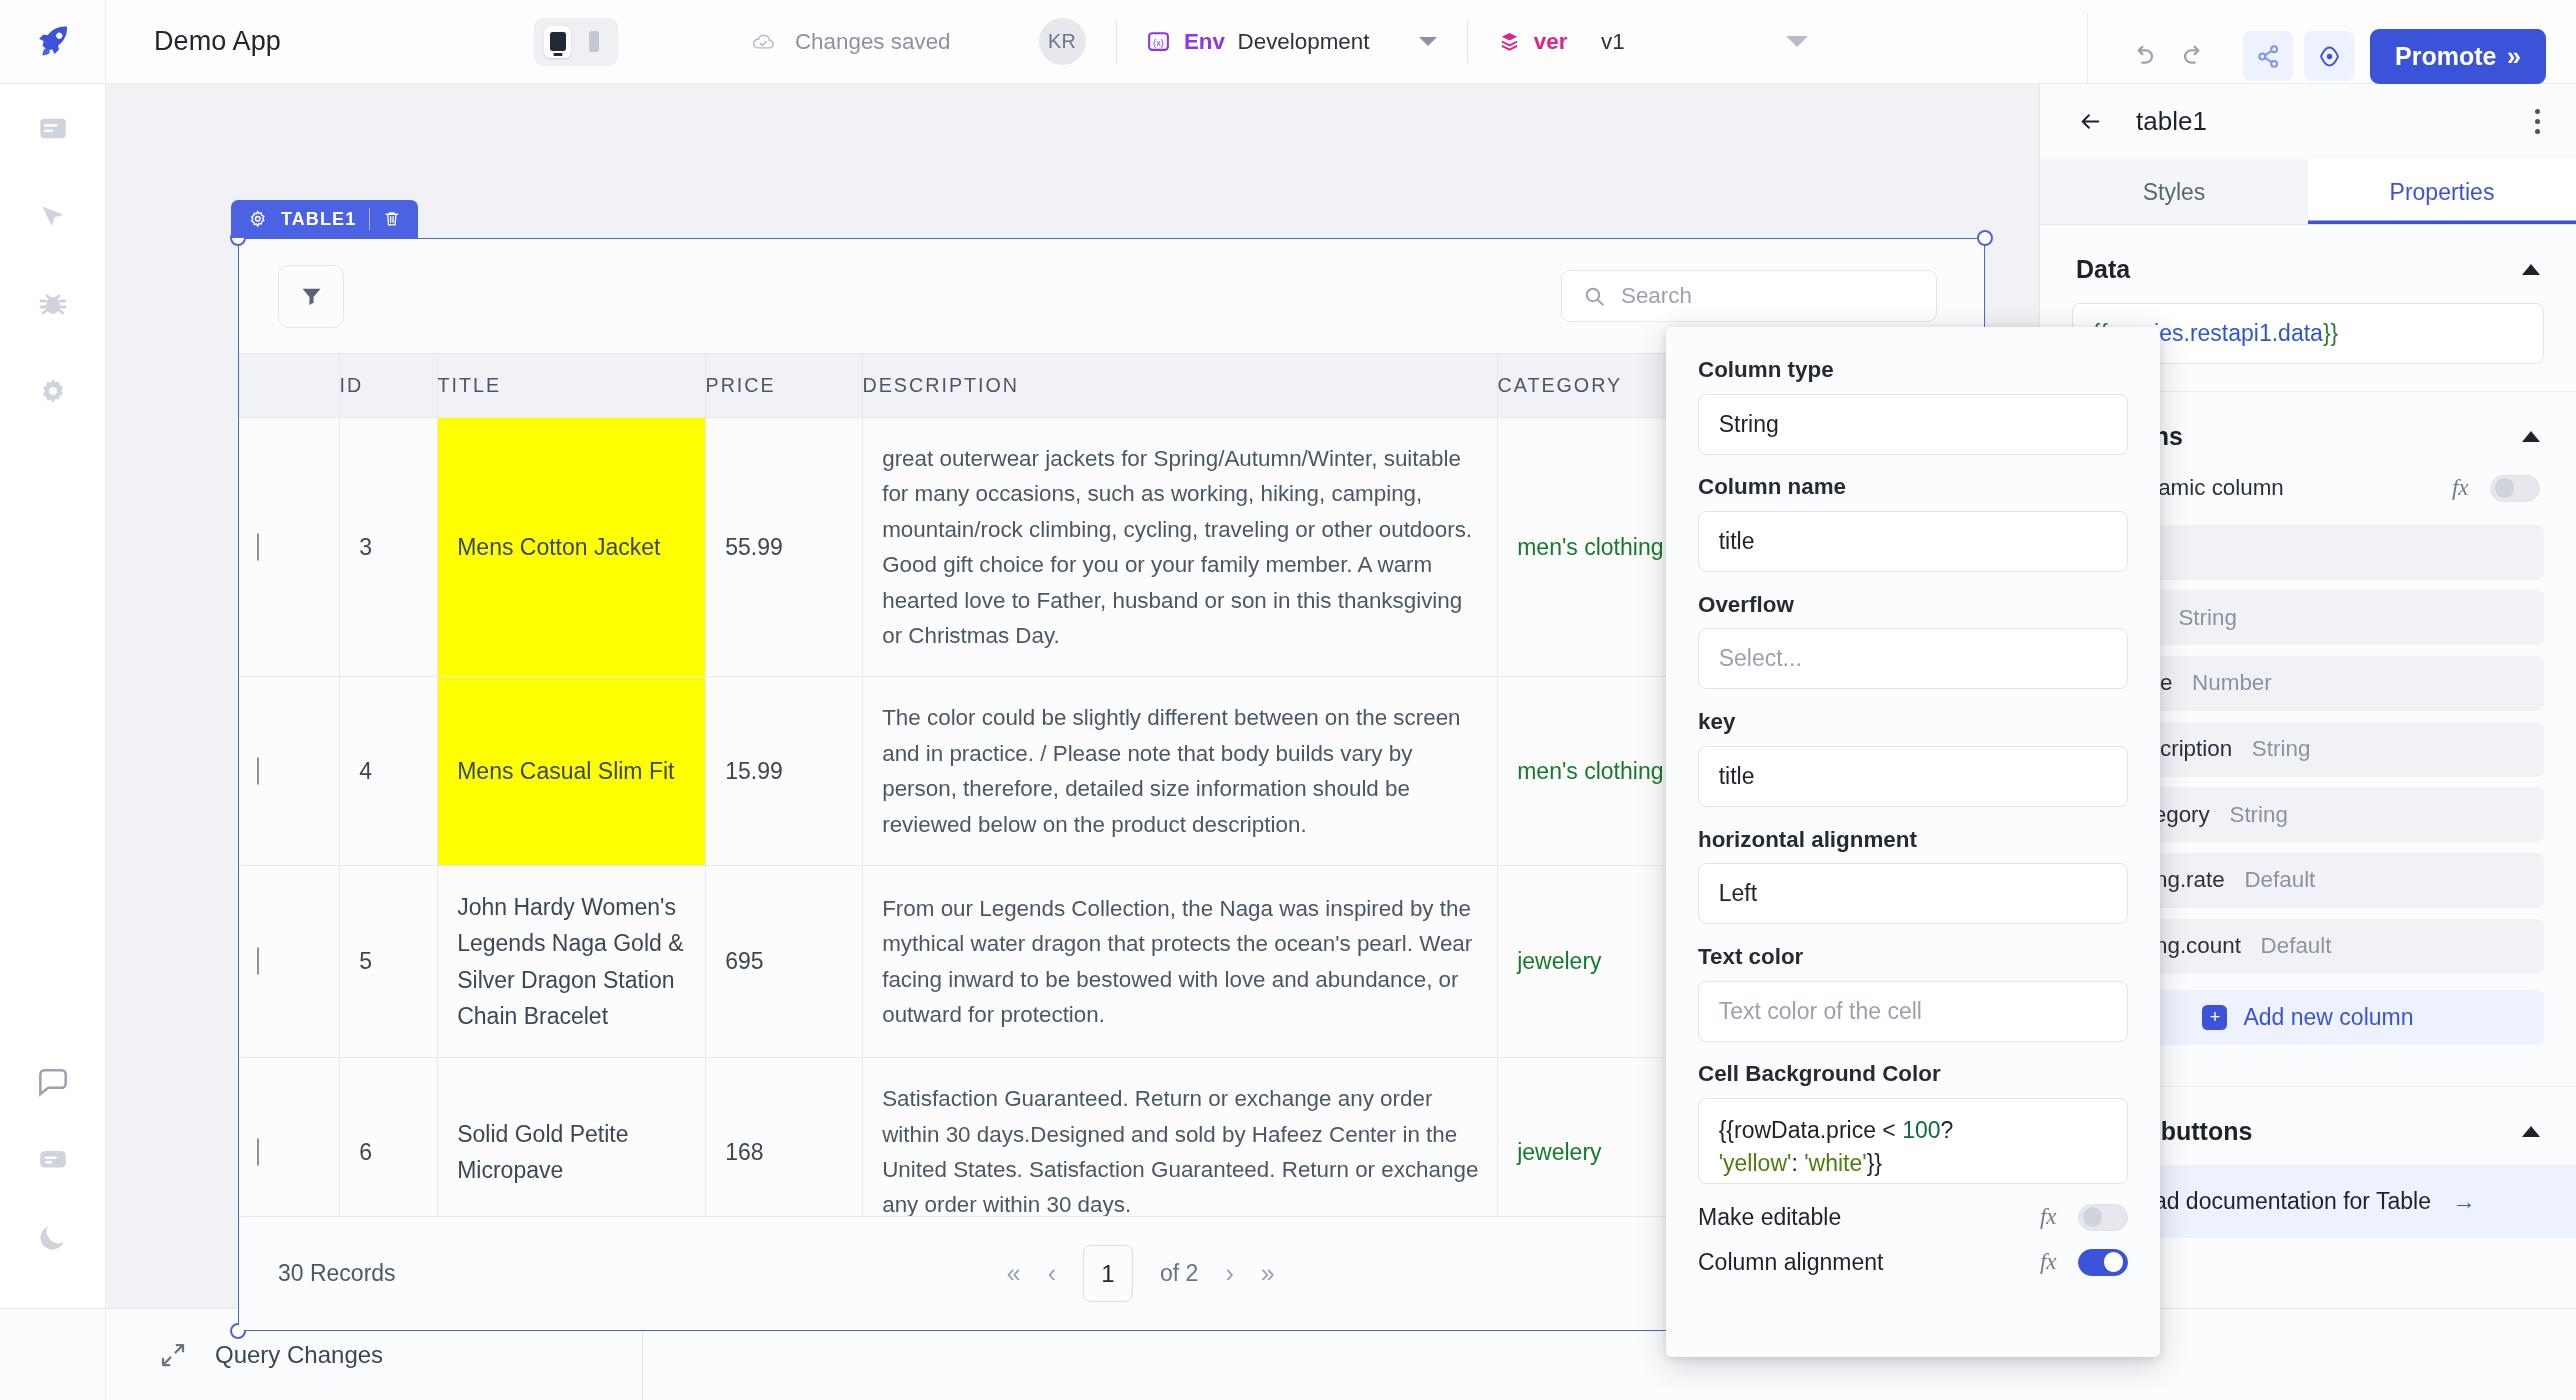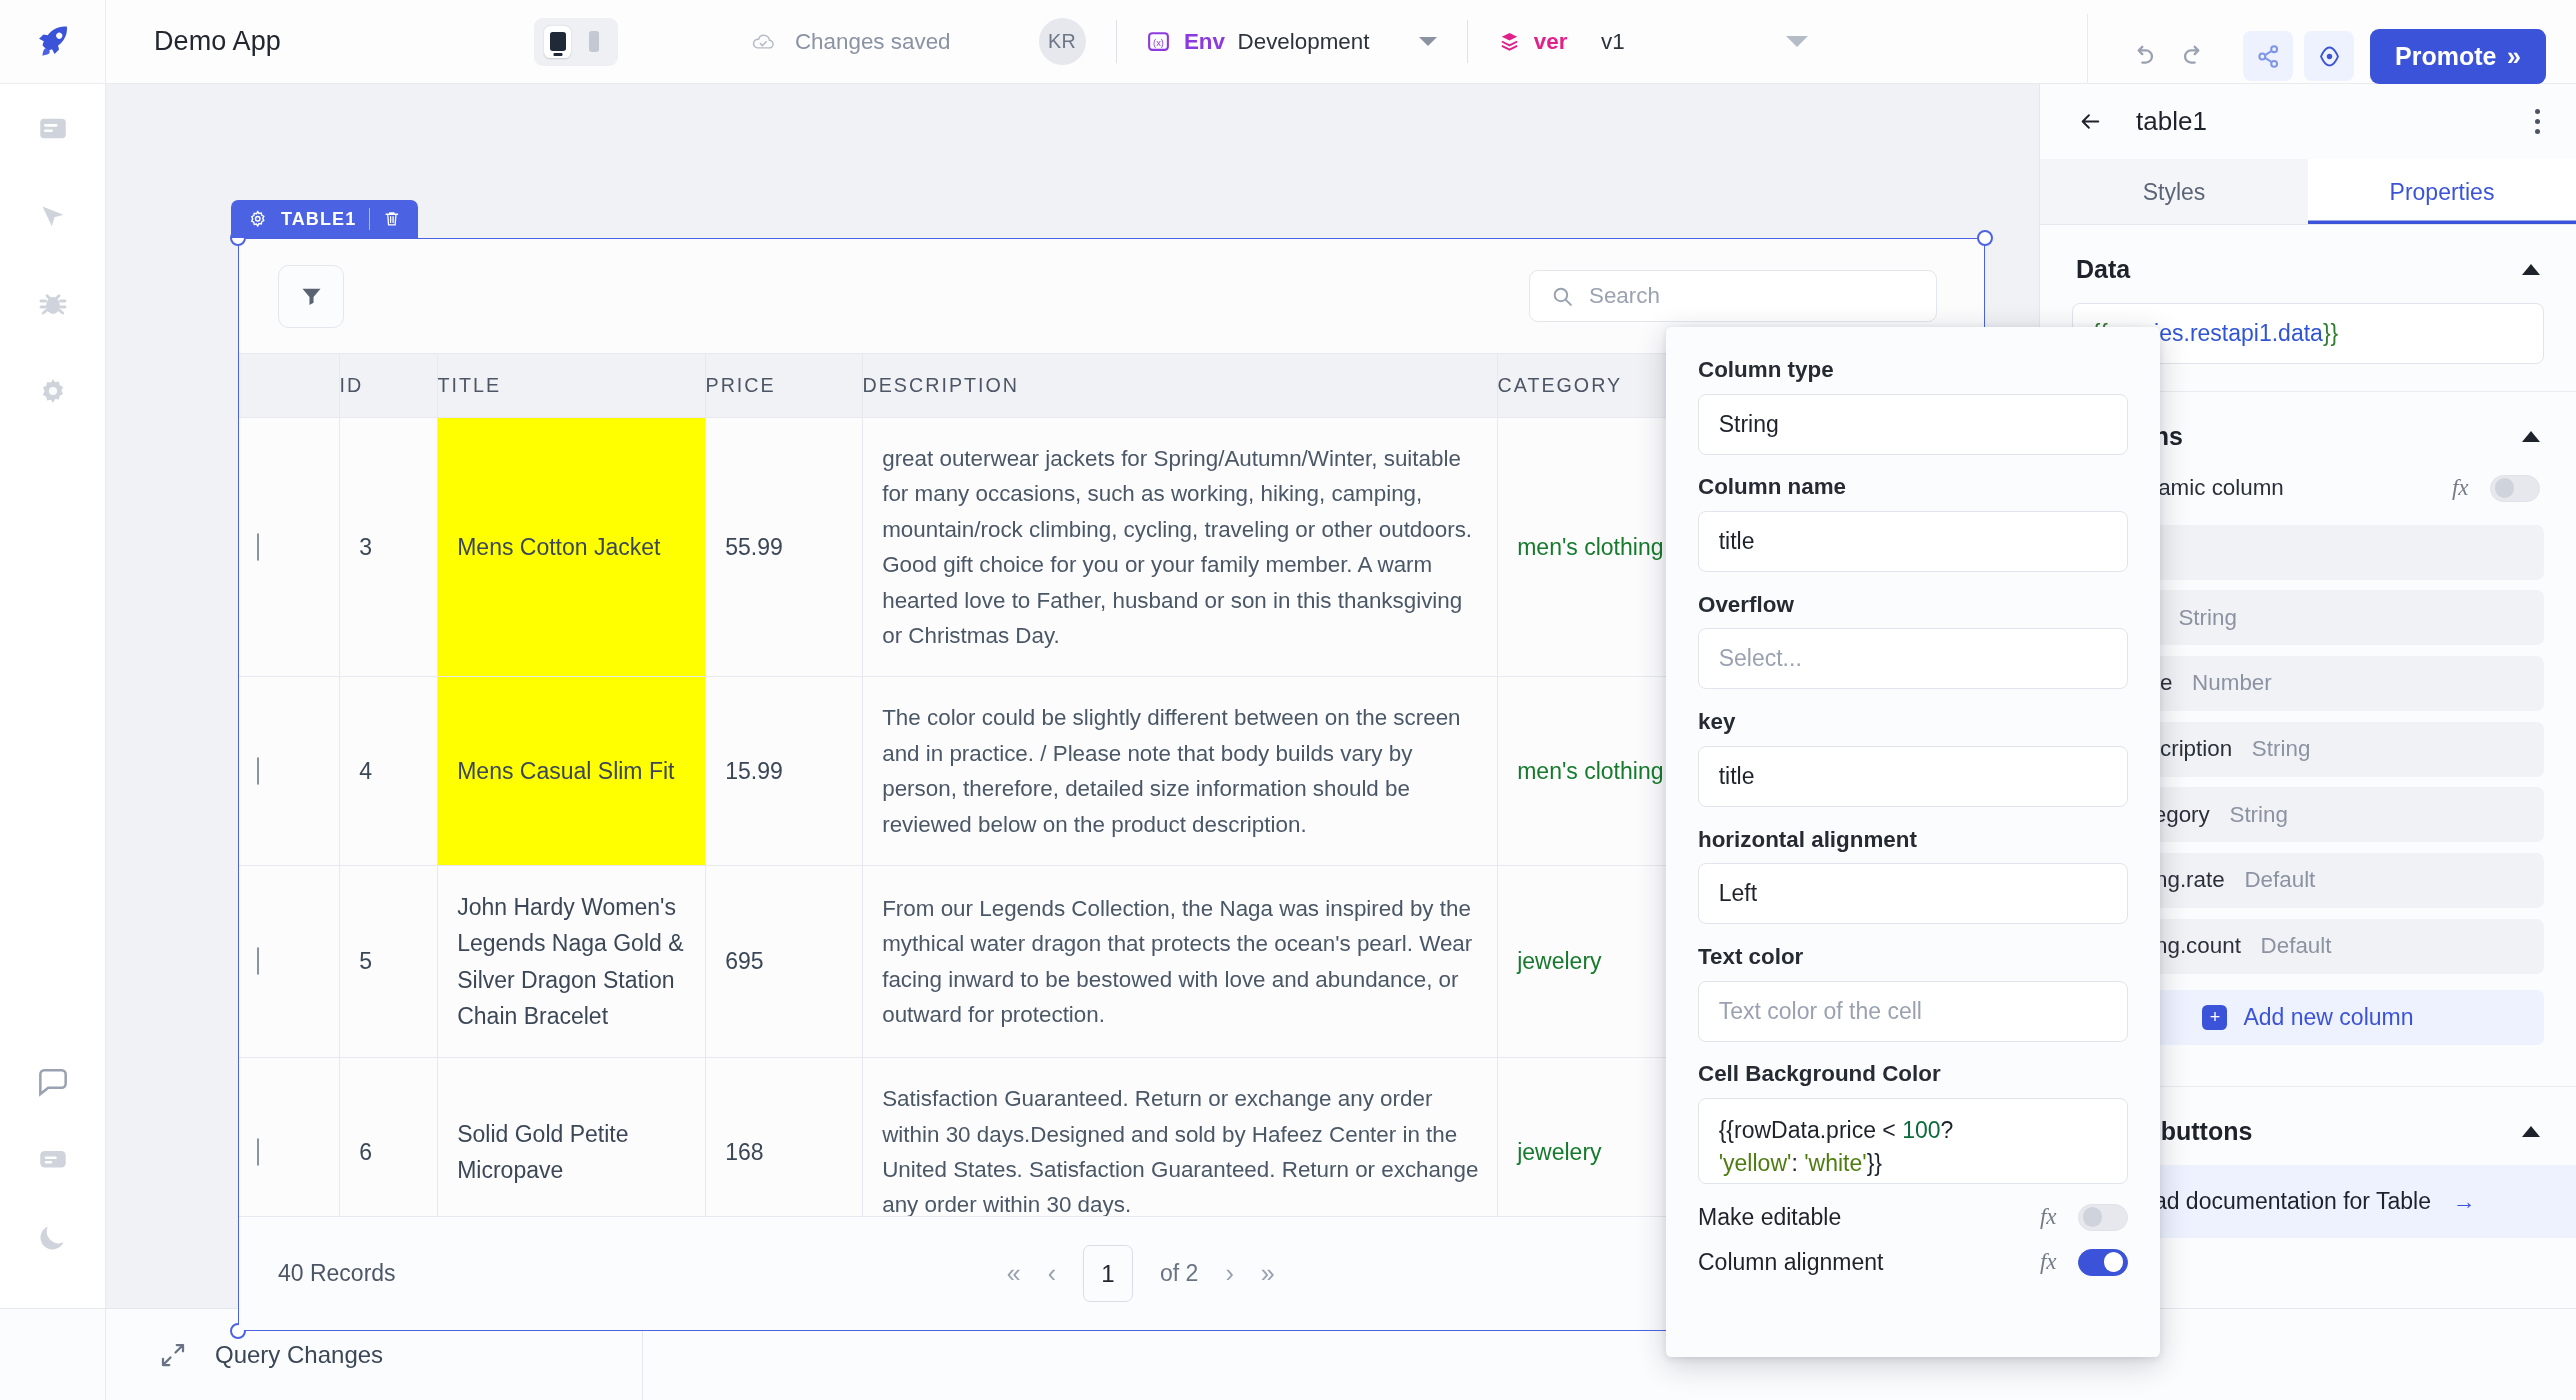--- a/index.html
+++ b/index.html
@@ -102,21 +102,21 @@
   .h-tr { right:-9px; top:-9px; }
   .h-bl { left:-9px; bottom:-9px; }
   .h-br { right:-9px; bottom:-9px; }
 
   .table-toolbar { height: 114px; display: flex; align-items: center; justify-content: space-between; padding: 0 47px 0 39px; }
   .filter-btn {
     width: 66px; height: 63px; border: 0.9px solid #e3e6eb; border-radius: 10.7px;
     background: #fbfcfd; display:flex;align-items:center;justify-content:center;
   }
   .search-box {
-    width: 408px; height: 52px; border: 0.9px solid #e3e6eb; border-radius: 9px;
+    width: 376px; height: 52px; border: 0.9px solid #e3e6eb; border-radius: 9px;
     background:#fff; display:flex; align-items:center; gap: 14.3px; padding: 0 19.7px;
   }
   .search-box span { color: #9aa2b1; font-size: 22.4px; }
 
   table.grid { width: 100%; border-collapse: collapse; table-layout: fixed; }
   table.grid th {
     background: #f1f2f5; color: #4d5666; font-size: 19.7px; font-weight: 400;
     letter-spacing: 2px; text-align: left; padding: 16px 0 16px 0;
     border-top: 0.9px solid #e7e9ee; border-bottom: 0.9px solid #e7e9ee;
     border-right: 0.9px solid #e7e9ee; height: 64px; vertical-align: middle;
@@ -472,21 +472,21 @@
                 <td class="c-desc cellpad-l">
                     <div class="desc-txt">Classic Created Wedding Engagement Solitaire Diamo</div>
                   </td>
                 <td class="c-cat cellpad-l"><span class="cat-green"></span></td>
                 <td class="c-tail"></td>
               </tr>
             </tbody>
           </table>
 
           <div class="table-footer">
-            <span class="records">40 Records</span>
+            <span class="records">30 Records</span>
             <div class="pager">
               <span class="arw">«</span>
               <span class="arw">‹</span>
               <span class="page-input">1</span>
               <span>of 2</span>
               <span class="arw">›</span>
               <span class="arw">»</span>
             </div>
           </div>
         </div>

